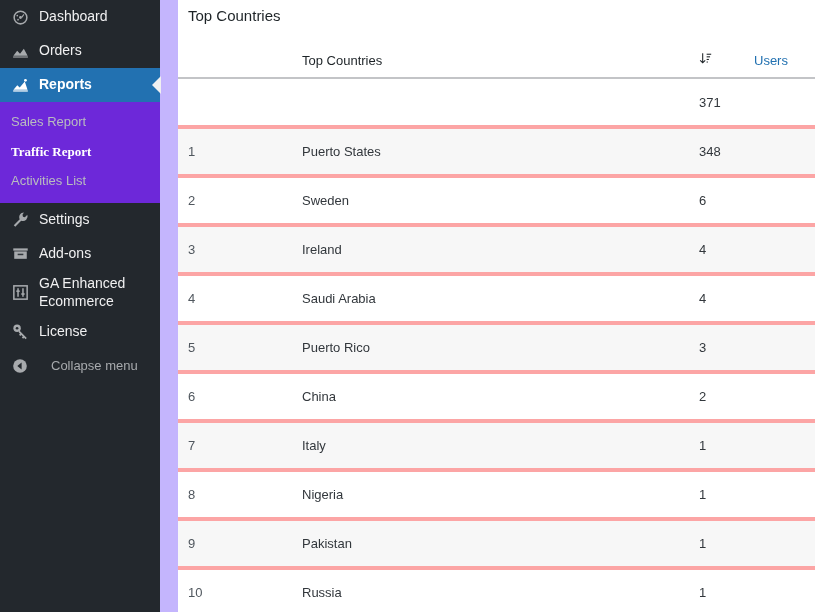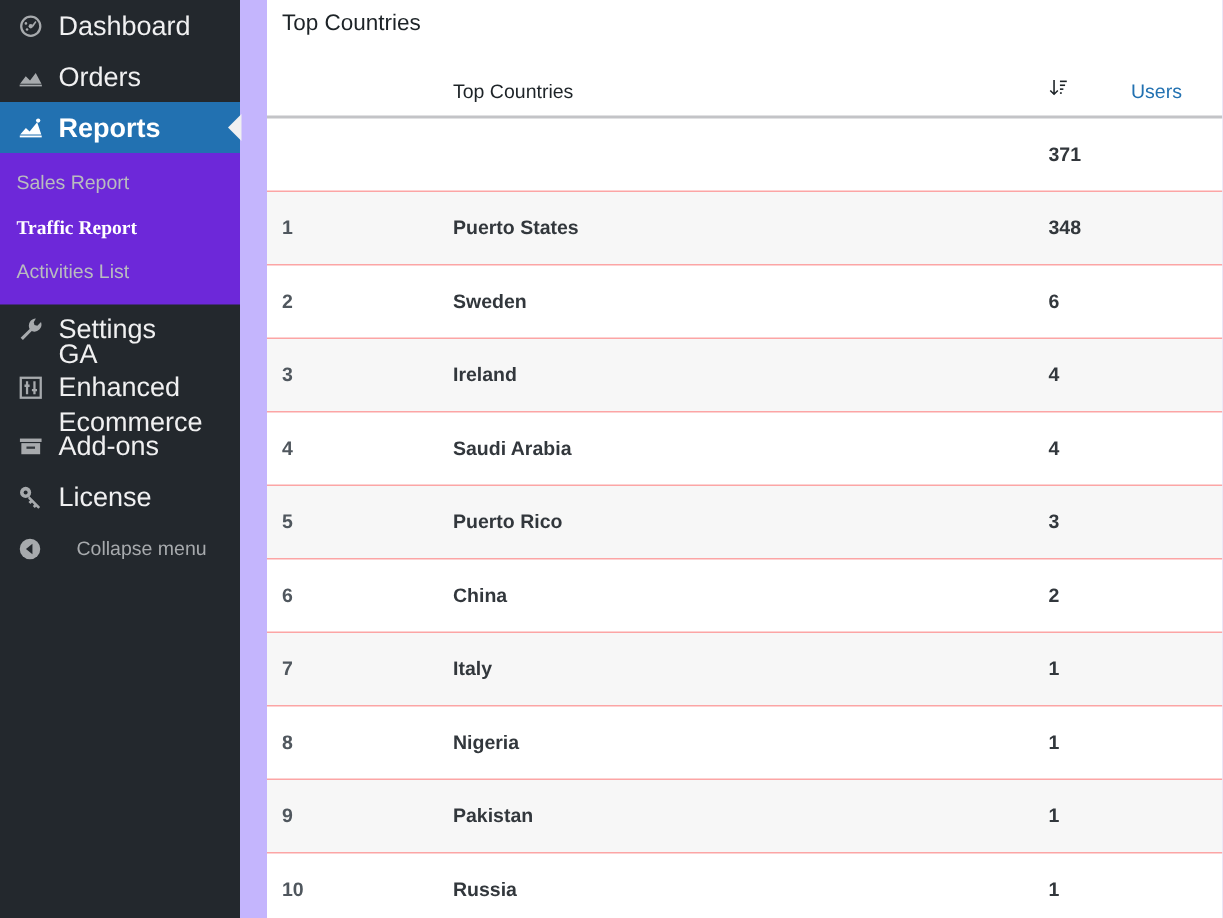--- a/index.html
+++ b/index.html
@@ -19,21 +19,21 @@
     width: 160px; min-width: 160px; height: 612px;
     background: #23282d;
     position: relative;
     overflow: visible;
   }
   .menu-item {
     display: flex; align-items: center;
     height: 34px;
     padding-left: 10px;
     color: #f0f0f1;
-    font-size: 18px;
+    font-size: 14px;
     position: relative;
     cursor: pointer;
     white-space: nowrap;
   }
   .menu-item.two-line { height: 44px; align-items: center; }
   .menu-item .mi-label { margin-left: 9px; line-height: 1.25; }
   .menu-item.two-line .mi-label { white-space: normal; width: 110px; }
   .menu-item.current {
     background: #2271b1;
     color: #fff;
@@ -118,24 +118,23 @@
   thead th.th-users { color: #2271b1; padding-left: 9px; }
   thead th.th-users .sort-wrap { display: inline-flex; align-items: center; gap: 4px; }
   thead th.th-users .sort-label { color: #2271b1; margin-left: 38px; }
 
   tbody td {
     font-size: 13px;
     color: #32373c;
     padding: 0 8px;
     height: 49px;
     vertical-align: middle;
-    border-bottom: 1px solid #fca5a5;
+    border-bottom: 4px solid #fca5a5;
     overflow: hidden;
     white-space: nowrap;
-    font-weight: bold;
   }
   tbody td.td-rank { padding-left: 10px; color: #50575e; }
   tbody td.td-name { padding-left: 62px; }
   tbody td.td-users { padding-left: 9px; }
 
   tbody tr.alt td { background: #f7f7f7; }
   tbody tr.total td { background: #ffffff; height: 49px; }
   tbody tr.total td.td-rank,
   tbody tr.total td.td-name { color: transparent; }
 </style>
@@ -190,42 +189,42 @@
 
     <div class="menu-item">
       <span class="mi-icon">
         <svg width="19" height="19" viewBox="0 0 20 20" fill="#a7aaad">
           <path d="M13.6 2.5a5 5 0 0 0-4.4 7.3L2.9 16l1.6 1.6 6.2-6.3a5 5 0 0 0 6.5-6.4l-2.6 2.6-2-.5-.5-2z"></path>
         </svg>
       </span>
       <span class="mi-label">Settings</span>
     </div>
 
+    <div class="menu-item">
+      <span class="mi-icon">
+        <svg width="19" height="19" viewBox="0 0 20 20" fill="#a7aaad">
+          <rect x="2.4" y="4.6" width="15.2" height="2.4"></rect>
+          <rect x="3.4" y="7.8" width="13.2" height="7.8"></rect>
+          <rect x="7" y="10.2" width="6" height="1.6" fill="#32373c"></rect>
+        </svg>
+      </span>
+      <span class="mi-label">Add-ons</span>
+    </div>
+
     <div class="menu-item two-line">
       <span class="mi-icon">
         <svg width="19" height="19" viewBox="0 0 20 20" fill="none" stroke="#a7aaad" stroke-width="1.6">
           <rect x="3" y="3" width="14" height="14"></rect>
           <line x1="7.4" y1="5.4" x2="7.4" y2="14.6"></line>
           <line x1="12.6" y1="5.4" x2="12.6" y2="14.6"></line>
           <line x1="5.6" y1="8.6" x2="9.2" y2="8.6"></line>
           <line x1="10.8" y1="11.6" x2="14.4" y2="11.6"></line>
         </svg>
       </span>
       <span class="mi-label">GA Enhanced Ecommerce</span>
-    </div>
-
-    <div class="menu-item">
-      <span class="mi-icon">
-        <svg width="19" height="19" viewBox="0 0 20 20" fill="#a7aaad">
-          <rect x="2.4" y="4.6" width="15.2" height="2.4"></rect>
-          <rect x="3.4" y="7.8" width="13.2" height="7.8"></rect>
-          <rect x="7" y="10.2" width="6" height="1.6" fill="#32373c"></rect>
-        </svg>
-      </span>
-      <span class="mi-label">Add-ons</span>
     </div>
 
     <div class="menu-item">
       <span class="mi-icon">
         <svg width="19" height="19" viewBox="0 0 20 20" fill="#a7aaad">
           <circle cx="6.4" cy="6.6" r="3.9"></circle>
           <circle cx="6.4" cy="6.6" r="1.4" fill="#23282d"></circle>
           <path d="M8.6 8.8l8 8-1.3 1.3-1.5-1.5-1 1-1.4-1.4 1-1-1.5-1.5-1.1 1.1-1.4-1.4 1.1-1.1-1.3-1.3z"></path>
         </svg>
       </span>

